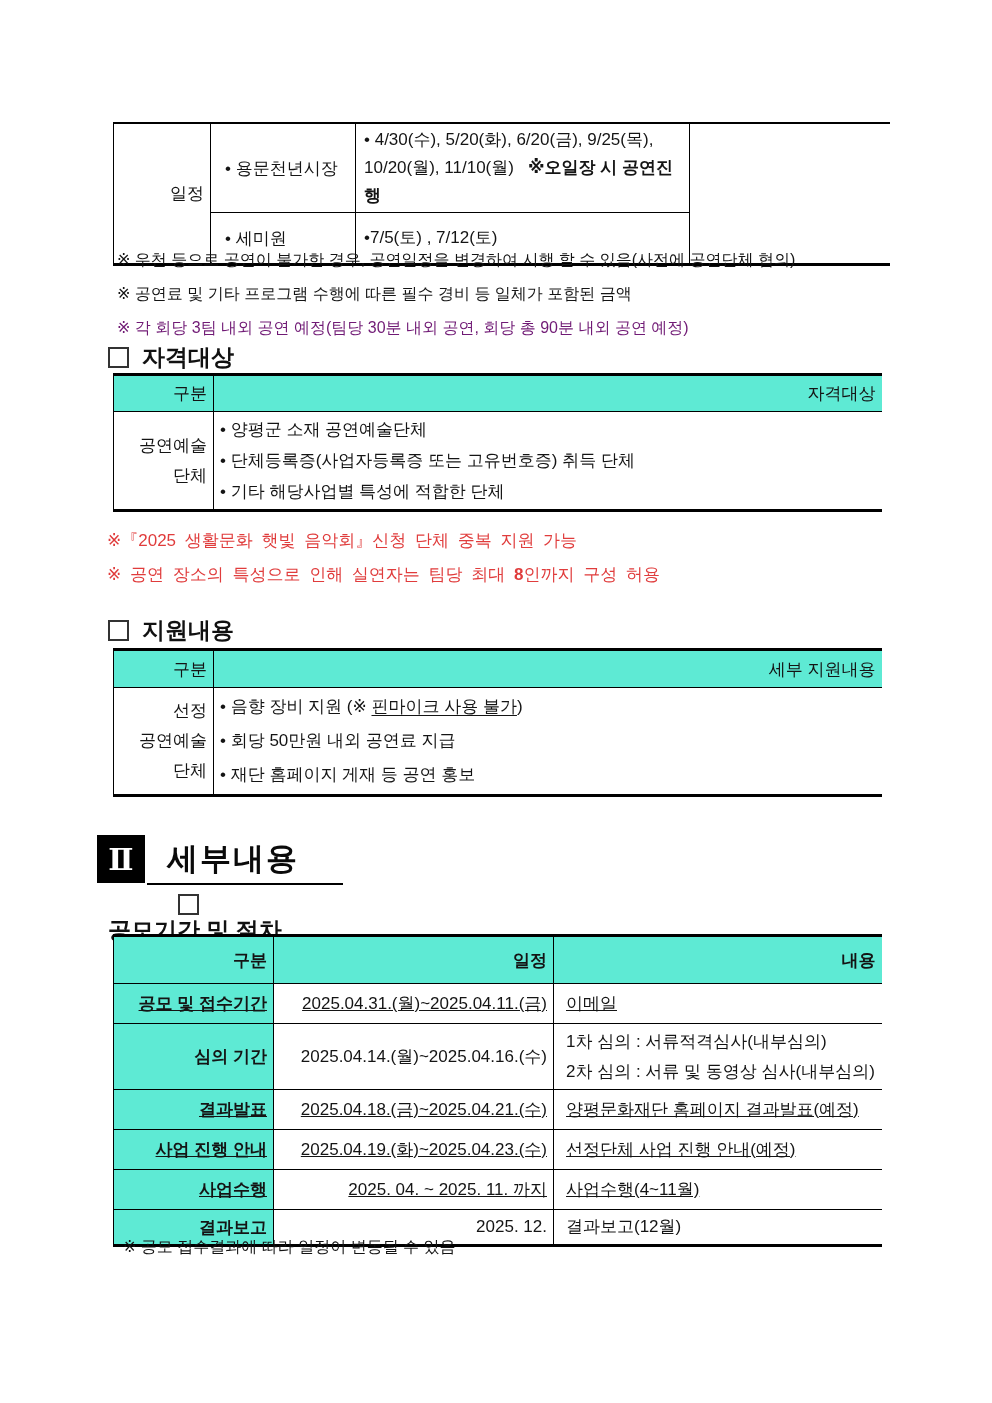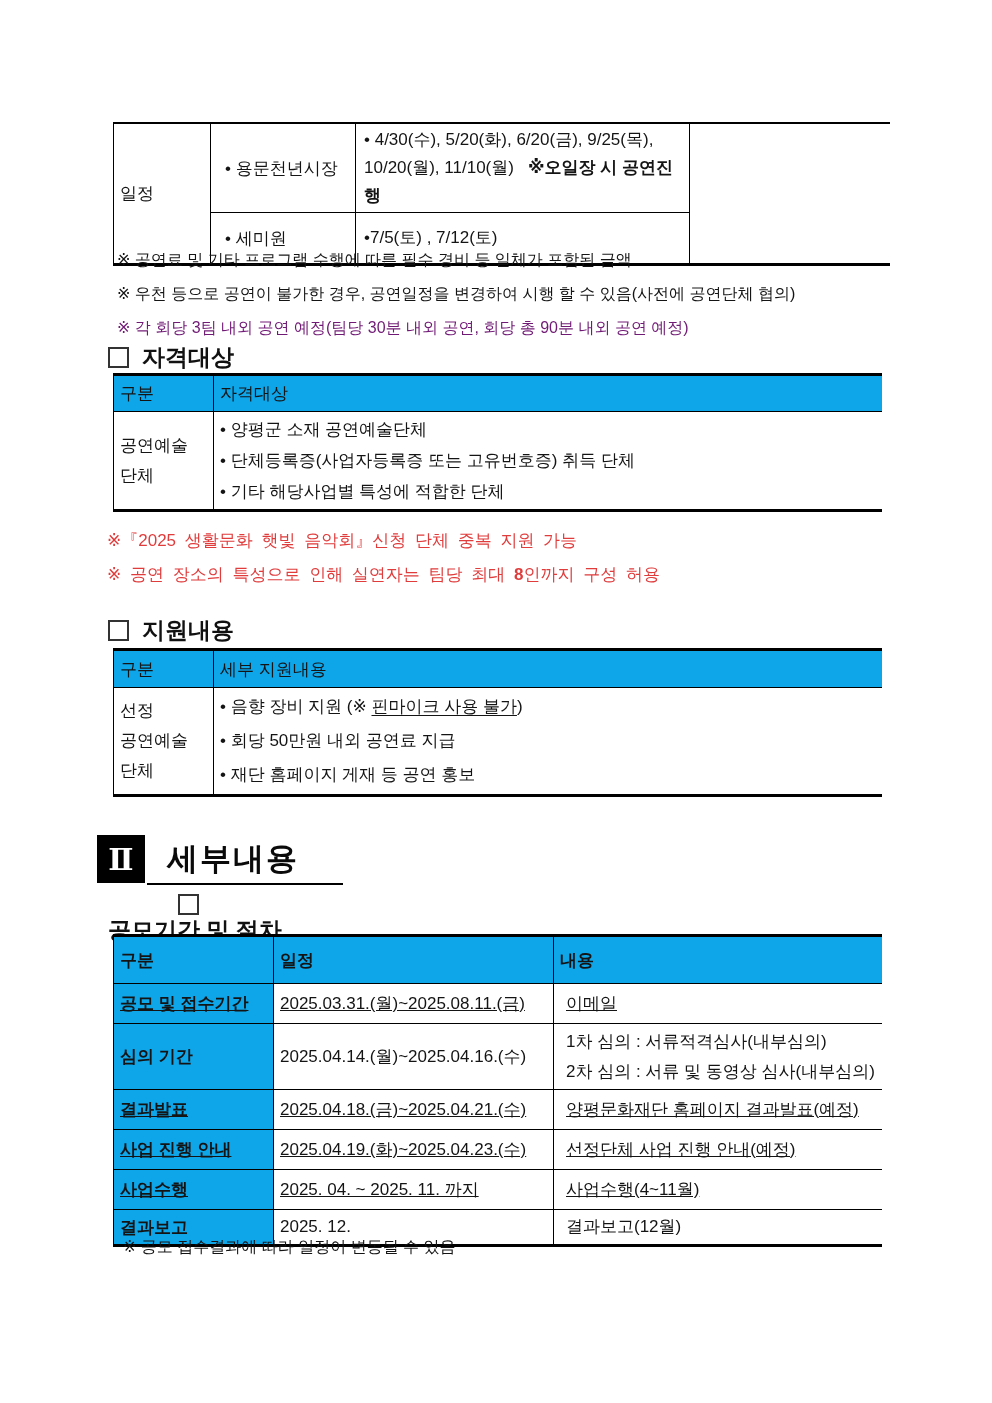--- a/index.html
+++ b/index.html
@@ -7,22 +7,22 @@
        font-family:"Liberation Sans","DejaVu Sans",sans-serif;color:#141414;}
   .page{position:relative;width:992px;height:1403px;background:#fff;}
 
   
   table.tbl{border-collapse:collapse;table-layout:fixed;position:absolute;
             border-top:3px solid #000;border-bottom:3px solid #000;}
   table.tbl td,table.tbl th{border:1px solid #000;font-size:17px;font-weight:normal;
             padding:2px 6px;vertical-align:middle;box-sizing:border-box;}
   table.tbl td:last-child,table.tbl th:last-child{border-right:none;}
   table.tbl td:first-child,table.tbl th:first-child{border-left:1px solid #000;}
-  .gray{background:#0ea5e9;}
-  .c{text-align:left;}
+  .gray{background:#5eead4;}
+  .c{text-align:right;}
   .b{font-weight:bold;}
   .pre{white-space:pre-line;}
   .u{text-decoration:underline;text-underline-offset:3px;}
 
   
   #tbl-schedule{left:113px;top:122px;width:776px;border-top-width:2px;}
   #tbl-schedule td{font-size:17px;}
   #tbl-schedule .venue{padding-left:14px;}
   #tbl-schedule .dates{line-height:28px;padding-left:8px;}
 
@@ -91,22 +91,22 @@
       <td rowspan="2"></td>
     </tr>
     <tr style="height:52px">
       <td class="venue">• 세미원</td>
       <td class="dates">•7/5(토) , 7/12(토)</td>
     </tr>
   </tbody>
     </table>
 
   <div class="notes" id="notes-schedule">
+    <div class="note">※ 우천 등으로 공연이 불가한 경우, 공연일정을 변경하여 시행 할 수 있음(사전에 공연단체 협의)</div>
     <div class="note">※ 공연료 및 기타 프로그램 수행에 따른 필수 경비 등 일체가 포함된 금액</div>
-    <div class="note">※ 우천 등으로 공연이 불가한 경우, 공연일정을 변경하여 시행 할 수 있음(사전에 공연단체 협의)</div>
     <div class="note blue">※ 각 회당 3팀 내외 공연 예정(팀당 30분 내외 공연, 회당 총 90분 내외 공연 예정)</div>
   </div>
 
   <div class="h2" id="h-elig">
     <span class="sq"></span>
     <span>자격대상</span>
   </div>
   <table class="tbl" id="tbl-elig">
     <colgroup>
         <col style="width:100px">
@@ -178,21 +178,21 @@
         <col style="width:328px">
       </colgroup>
     <tbody>
         <tr>
       <th class="gray c">구분</th>
       <th class="gray c">일정</th>
       <th class="gray c">내용</th>
     </tr>
     <tr class="r-h36">
       <td class="gray c lbl">공모 및 접수기간</td>
-      <td class="c">2025.03.31.(월)~2025.08.11.(금)</td>
+      <td class="c">2025.04.31.(월)~2025.04.11.(금)</td>
       <td class="cont pre">이메일</td>
     </tr>
     <tr class="r-h66">
       <td class="gray c lbl">심의 기간</td>
       <td class="c">2025.04.14.(월)~2025.04.16.(수)</td>
       <td class="cont pre">1차 심의 : 서류적격심사(내부심의)
 2차 심의 : 서류 및 동영상 심사(내부심의)</td>
     </tr>
     <tr class="r-h36">
       <td class="gray c lbl">결과발표</td>

